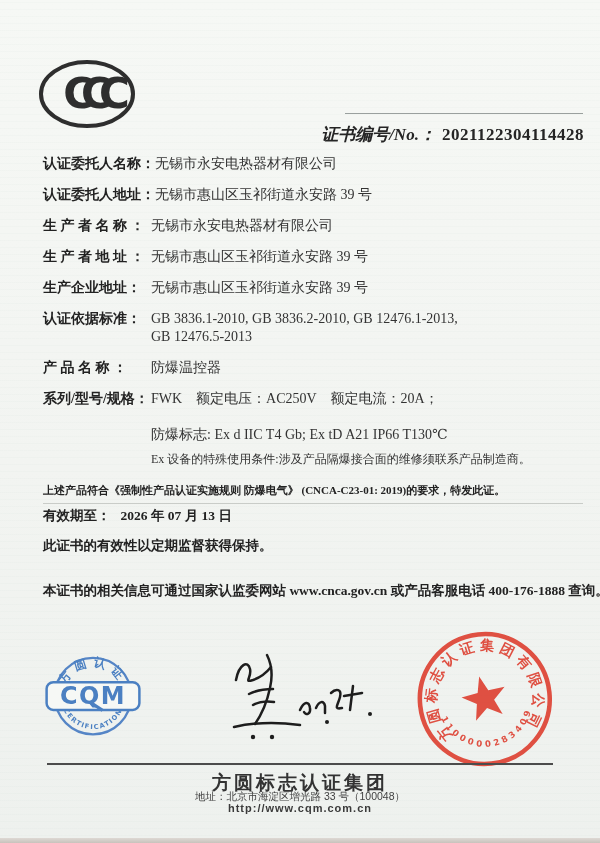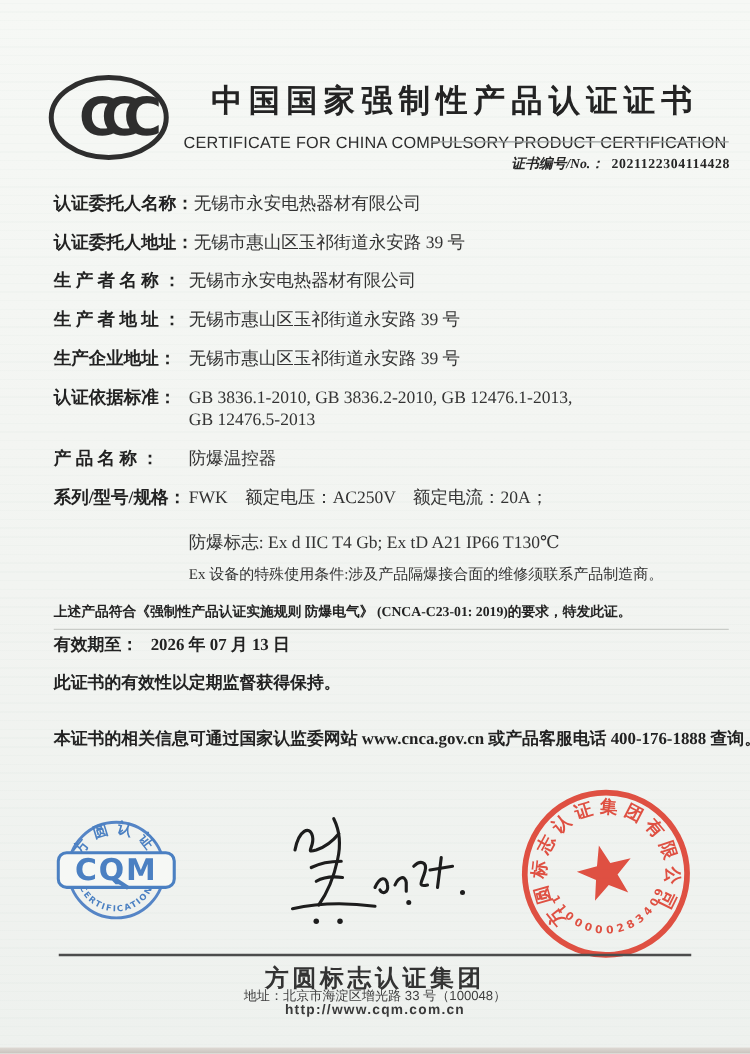--- a/index.html
+++ b/index.html
@@ -17,21 +17,21 @@
   }
   .bottom-strip{position:absolute;left:0;bottom:0;width:600px;height:5px;
     background:linear-gradient(180deg,#ded9d4,#c8c2bc);}
   
   .ccc-logo{position:absolute;left:36px;top:56px;}
   .title-block{position:absolute;left:143px;top:64px;width:442px;text-align:center;}
   .title-cn{font-size:25px;font-weight:700;letter-spacing:5px;color:#232323;white-space:nowrap;}
   .title-en{font-size:13px;letter-spacing:0.2px;color:#2d2d2d;margin-top:9px;
     font-family:"Liberation Sans","DejaVu Sans",sans-serif;white-space:nowrap;}
   .certno-rule{position:absolute;left:345px;top:113px;width:238px;border-top:1px solid #9aa09e;}
-  .certno{position:absolute;right:16px;top:123px;font-size:11px;color:#252525;white-space:nowrap;}
+  .certno{position:absolute;right:16px;top:123px;font-size:17px;color:#252525;white-space:nowrap;}
   .certno .lbl{font-style:italic;font-weight:700;}
   .certno .num{font-weight:600;letter-spacing:0.5px;margin-left:6px;
     font-family:"Liberation Serif",serif;}
   
   .body-block{position:absolute;left:43px;top:155px;width:540px;font-size:14px;color:#333;}
   .row{display:flex;align-items:flex-start;line-height:18px;margin-bottom:13px;}
   .row .lab{flex:0 0 108px;font-weight:700;color:#222;white-space:nowrap;}
   .row .val{flex:1;font-weight:500;}
   .val .vline{display:block;}
   .series .v2{margin-top:18px;}
@@ -63,24 +63,20 @@
 
 <div class="page">
 
   <div class="ccc-logo">
     <svg width="102" height="76" viewBox="0 0 102 76">
       <ellipse cx="51" cy="38" rx="46" ry="32" fill="none" stroke="#2e2e2e" stroke-width="4"></ellipse>
       <text x="54" y="52" text-anchor="middle" font-family="DejaVu Sans, sans-serif" font-size="42" font-weight="bold" letter-spacing="-13" fill="#2e2e2e">CCC</text>
     </svg>
   </div>
 
-  <div class="title-block">
-    <div class="title-cn">中国国家强制性产品认证证书</div>
-    <div class="title-en">CERTIFICATE FOR CHINA COMPULSORY PRODUCT CERTIFICATION</div>
-  </div>
 
   <div class="certno-rule"></div>
   <div class="certno">
     <span class="lbl">证书编号/No.：</span><span class="num">2021122304114428</span>
   </div>
 
   <div class="body-block">
 
     <div class="row">
       <span class="lab">认证委托人名称：</span>

